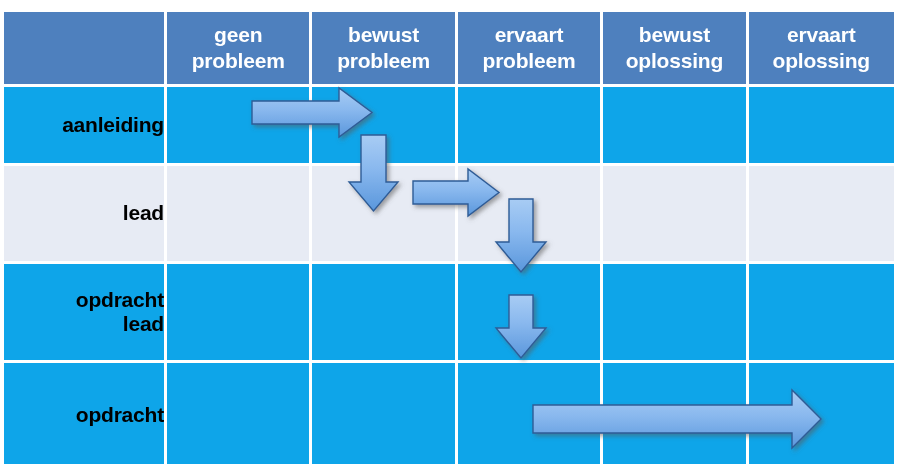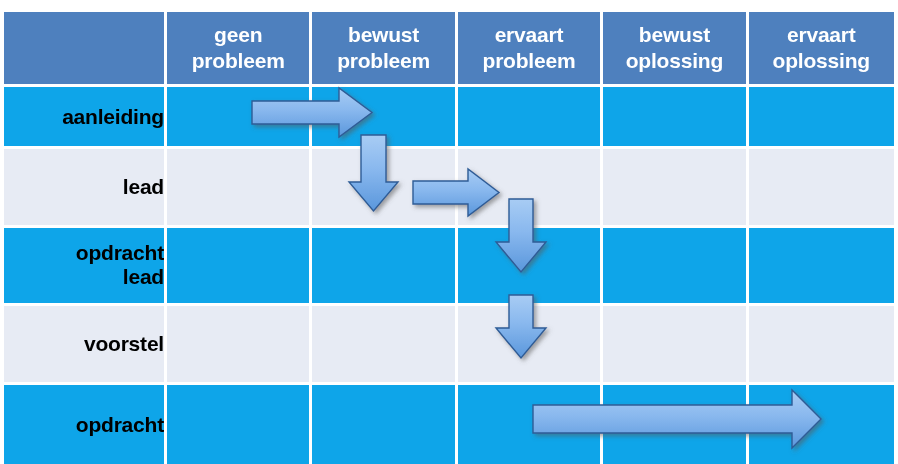--- a/index.html
+++ b/index.html
@@ -151,30 +151,20 @@
         <td></td>
         <td></td>
         <td></td>
         <td></td>
         <td></td>
       </tr>
       <tr class="band-a">
         <td class="rowlabel">
           <span class="hdr-line">opdracht</span>
           <span class="hdr-line">lead</span>
-        </td>
-        <td></td>
-        <td></td>
-        <td></td>
-        <td></td>
-        <td></td>
-      </tr>
-      <tr class="band-b">
-        <td class="rowlabel">
-          <span class="hdr-line">voorstel</span>
         </td>
         <td></td>
         <td></td>
         <td></td>
         <td></td>
         <td></td>
       </tr>
       <tr class="band-a row-last">
         <td class="rowlabel">
           <span class="hdr-line">opdracht</span>

